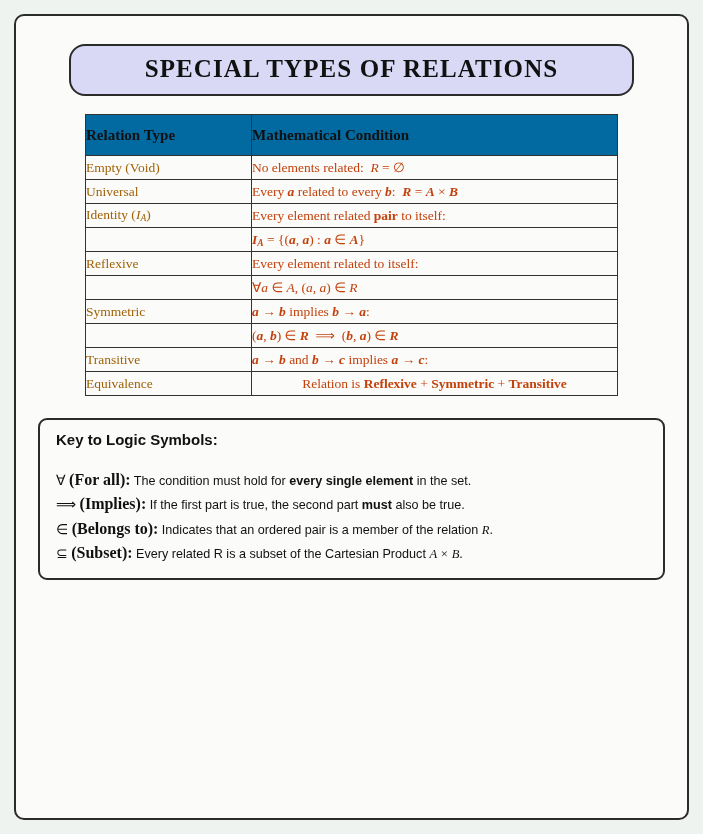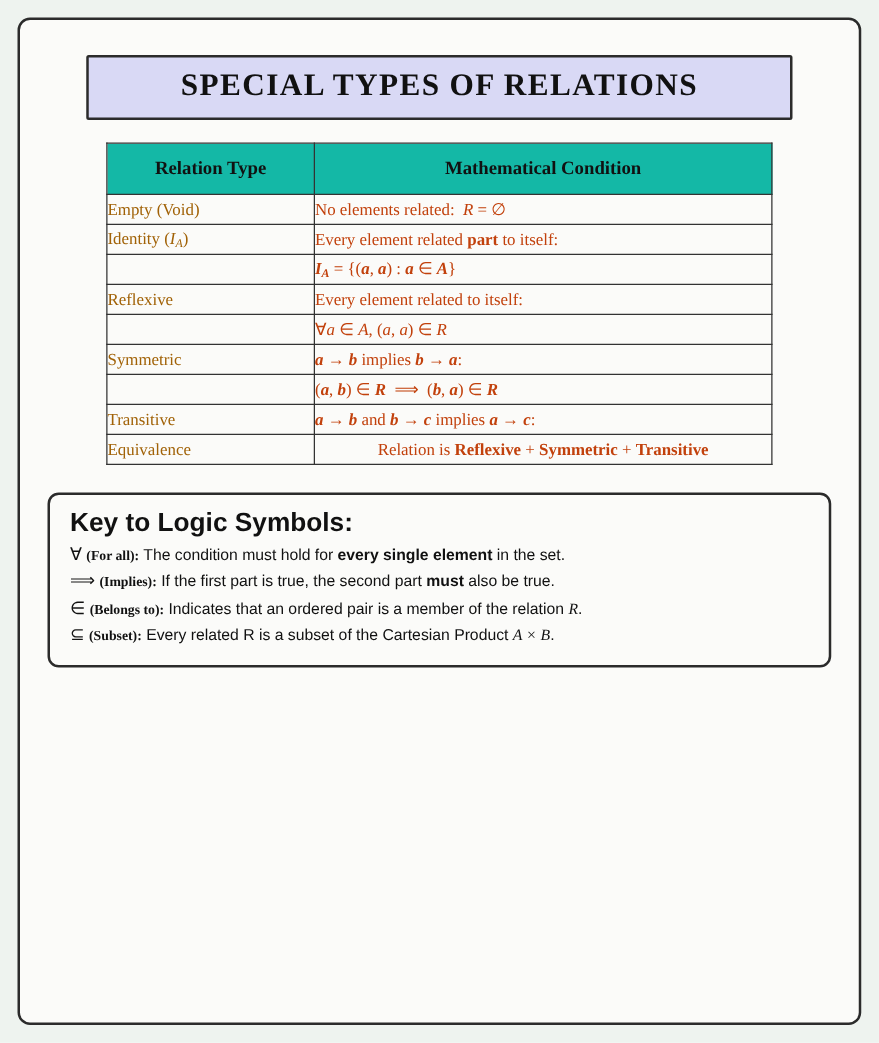--- a/index.html
+++ b/index.html
@@ -31,21 +31,21 @@
     display: flex;
     flex-direction: column;
   }
   
   .title-bar {
     margin: 10px auto 18px auto;
     width: 565px;
     box-sizing: border-box;
     background: #d9d9f5;
     border: 2px solid #2b2b2b;
-    border-radius: 2px;
+    border-radius: 16px;
     text-align: center;
     padding: 9px 0 11px 0;
   }
   .title-bar .title-text {
     font-family: "Liberation Serif", serif;
     font-weight: bold;
     font-size: 25px;
     letter-spacing: 1.1px;
     color: #111;
   }
@@ -59,22 +59,22 @@
     width: 532px;
     table-layout: fixed;
   }
   table.rel-table th,
   table.rel-table td {
     border: 1px solid #333;
     padding: 0;
     vertical-align: middle;
   }
   table.rel-table th {
-    background: #14b8a6;
-    text-align: center;
+    background: #0369a1;
+    text-align: left;
     font-family: "Liberation Serif", serif;
     font-weight: bold;
     font-size: 15px;
     height: 40px;
     color: #111;
   }
   .col-type { width: 166px; }
   .col-cond { width: 366px; }
 
   td.type-cell {
@@ -112,39 +112,39 @@
     width: 100%;
     box-sizing: border-box;
     border: 2px solid #2b2b2b;
     border-radius: 9px;
     background: #fbfbf9;
     padding: 11px 16px 13px 16px;
   }
   .key-title {
     font-family: "Liberation Sans", sans-serif;
     font-weight: bold;
-    font-size: 21px;
-    color: #111;
-    margin-bottom: 3px;
+    font-size: 15px;
+    color: #111;
+    margin-bottom: 20px;
   }
   .key-line {
     font-family: "Liberation Sans", sans-serif;
     font-size: 12.6px;
     color: #111;
     line-height: 1.52;
     white-space: nowrap;
   }
   .key-line .sym {
     font-family: "Liberation Serif", serif;
     font-size: 14px;
   }
   .key-line .lbl {
     font-family: "Liberation Serif", serif;
     font-weight: bold;
-    font-size: 11px;
+    font-size: 16px;
   }
   .key-line .it {
     font-family: "Liberation Serif", serif;
     font-style: italic;
   }
   .key-line b { font-weight: bold; }
 </style>
 </head>
 <body>
 
@@ -168,25 +168,31 @@
           </tr>
         </thead>
         <tbody>
           <tr>
             <td class="type-cell">Empty (Void)</td>
             <td class="cond-cell">
               <span>No elements related:&nbsp; <span class="math">R</span> = <span class="upr">∅</span></span>
             </td>
           </tr>
           <tr>
+            <td class="type-cell">Universal</td>
+            <td class="cond-cell">
+              <span>Every <span class="mathb">a</span> related to every <span class="mathb">b</span>:&nbsp; <span class="mathb">R</span> = <span class="mathb">A</span> × <span class="mathb">B</span></span>
+            </td>
+          </tr>
+          <tr>
             <td class="type-cell">
               <span>Identity (<span class="math">I<span class="sub">A</span></span>)</span>
             </td>
             <td class="cond-cell">
-              <span>Every element related <span class="bold">part</span> to itself:</span>
+              <span>Every element related <span class="bold">pair</span> to itself:</span>
             </td>
           </tr>
           <tr>
             <td class="type-cell blank-cell"></td>
             <td class="cond-cell">
               <span><span class="mathb">I<span class="sub">A</span></span> = {(<span class="mathb">a</span>, <span class="mathb">a</span>) : <span class="mathb">a</span> ∈ <span class="mathb">A</span>}</span>
             </td>
           </tr>
           <tr>
             <td class="type-cell">Reflexive</td>

